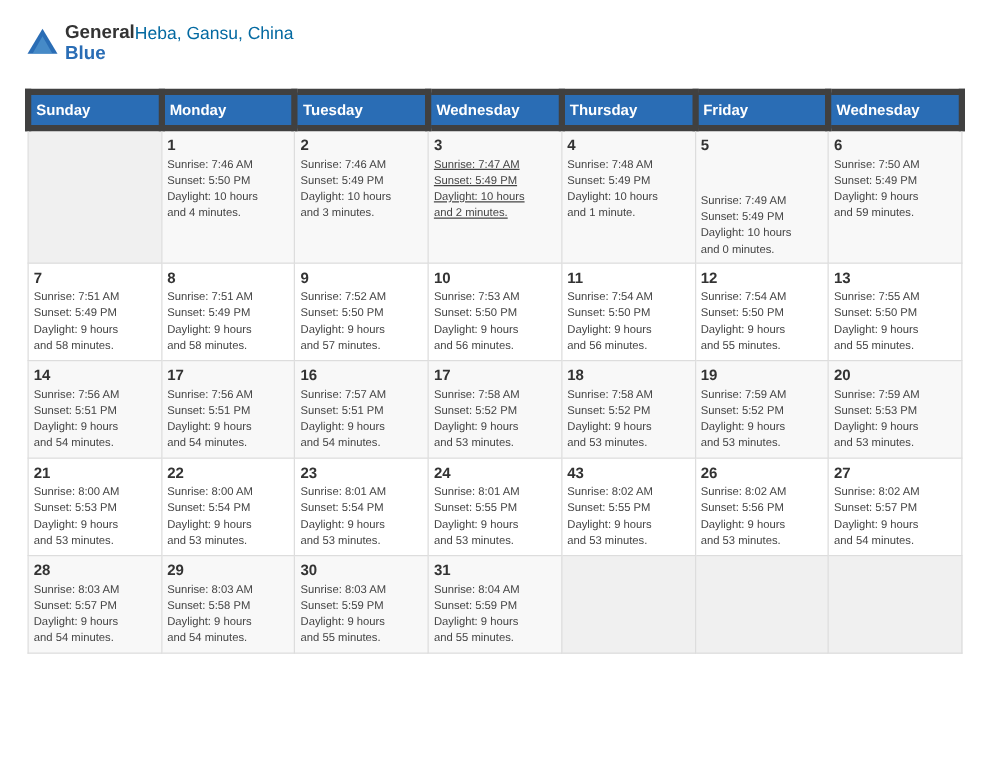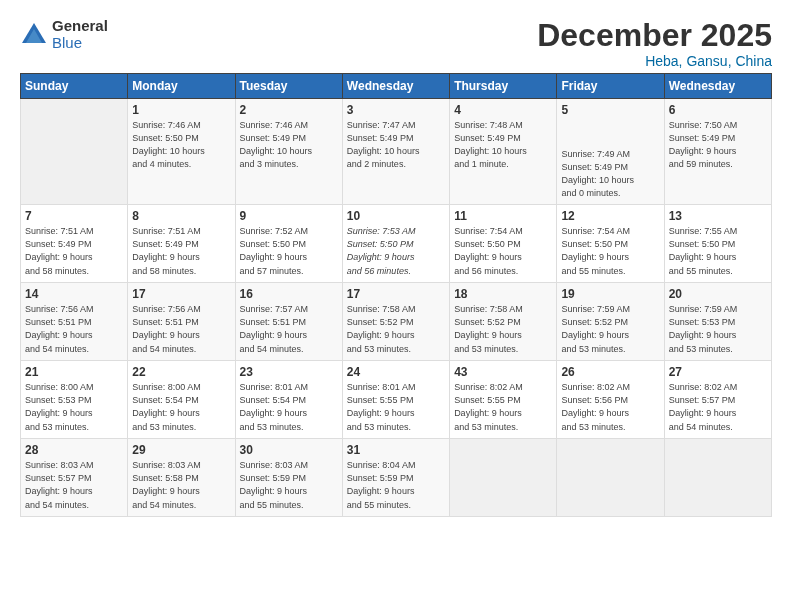--- a/index.html
+++ b/index.html
@@ -11,42 +11,41 @@
       overflow: hidden;
     }
     .page {
       width: 792px;
       height: 612px;
       padding: 18px 20px 10px 20px;
       background: #fff;
     }
     .header {
       display: flex;
-      justify-content: space-between;
       align-items: flex-start;
-      margin-bottom: 4px;
+      margin-bottom: 20px;
     }
     .logo {
       display: flex;
       align-items: center;
       gap: 4px;
     }
     .logo-text {
       display: flex;
       flex-direction: column;
       line-height: 1.1;
     }
     .logo-general {
       font-size: 15px;
       font-weight: bold;
       color: #333;
     }
     .logo-blue {
       font-size: 15px;
-      font-weight: normal;
+      font-weight: bold;
       color: #2a6db5;
     }
     .logo-icon {
       width: 28px;
       height: 28px;
     }
     .title-area {
       text-align: right;
     }
     .month-title {
@@ -66,21 +65,21 @@
     }
     thead tr {
       background-color: #2a6db5;
       color: #fff;
     }
     thead th {
       padding: 5px 4px;
       font-size: 12px;
       font-weight: bold;
       text-align: left;
-      border: 1px solid #404040;
+      border: 5px solid #404040;
     }
     tbody tr {
       background: #fff;
     }
     tbody tr:nth-child(odd) {
       background: #f8f8f8;
     }
     tbody td {
       vertical-align: top;
       padding: 4px 4px 4px 4px;
@@ -114,21 +113,20 @@
       <svg class="logo-icon" viewBox="0 0 28 28">
         <polygon points="14,2 26,22 2,22" fill="#2a6db5"></polygon>
         <polygon points="14,8 22,22 6,22" fill="#5a9fd4" opacity="0.6"></polygon>
       </svg>
       <div class="logo-text">
         <span class="logo-general">General</span>
         <span class="logo-blue">Blue</span>
       </div>
     </div>
     <div class="title-area">
-      <div class="month-title">December 2025</div>
       <div class="location">Heba, Gansu, China</div>
     </div>
   </div>
 
   <table>
     <thead>
       <tr>
         <th>Sunday</th>
         <th>Monday</th>
         <th>Tuesday</th>
@@ -150,21 +148,21 @@
           </td>
           <td>
             <span class="day-num">2</span>
             <div class="day-info" style="white-space: pre-line;">Sunrise: 7:46 AM
 Sunset: 5:49 PM
 Daylight: 10 hours
 and 3 minutes.</div>
           </td>
           <td>
             <span class="day-num">3</span>
-            <div class="day-info" style="white-space: pre-line;">Sunrise: 7:47 AM
+            <div class="day-info" style="white-space: pre-line; text-decoration: underline;">Sunrise: 7:47 AM
 Sunset: 5:49 PM
 Daylight: 10 hours
 and 2 minutes.</div>
           </td>
           <td>
             <span class="day-num">4</span>
             <div class="day-info" style="white-space: pre-line;">Sunrise: 7:48 AM
 Sunset: 5:49 PM
 Daylight: 10 hours
 and 1 minute.</div>
@@ -201,21 +199,21 @@
           </td>
           <td>
             <span class="day-num">9</span>
             <div class="day-info" style="white-space: pre-line;">Sunrise: 7:52 AM
 Sunset: 5:50 PM
 Daylight: 9 hours
 and 57 minutes.</div>
           </td>
           <td>
             <span class="day-num">10</span>
-            <div class="day-info" style="white-space: pre-line; font-style: italic;">Sunrise: 7:53 AM
+            <div class="day-info" style="white-space: pre-line;">Sunrise: 7:53 AM
 Sunset: 5:50 PM
 Daylight: 9 hours
 and 56 minutes.</div>
           </td>
           <td>
             <span class="day-num">11</span>
             <div class="day-info" style="white-space: pre-line;">Sunrise: 7:54 AM
 Sunset: 5:50 PM
 Daylight: 9 hours
 and 56 minutes.</div>

